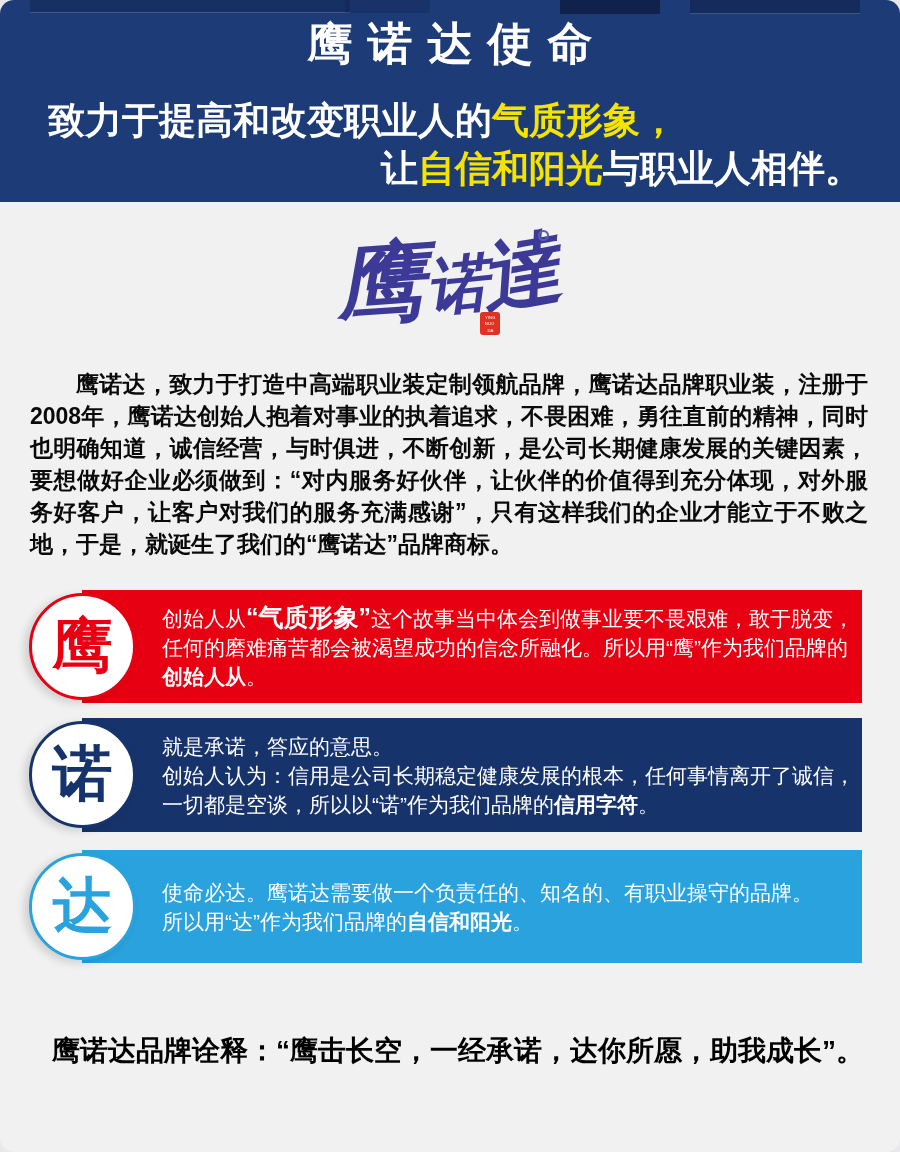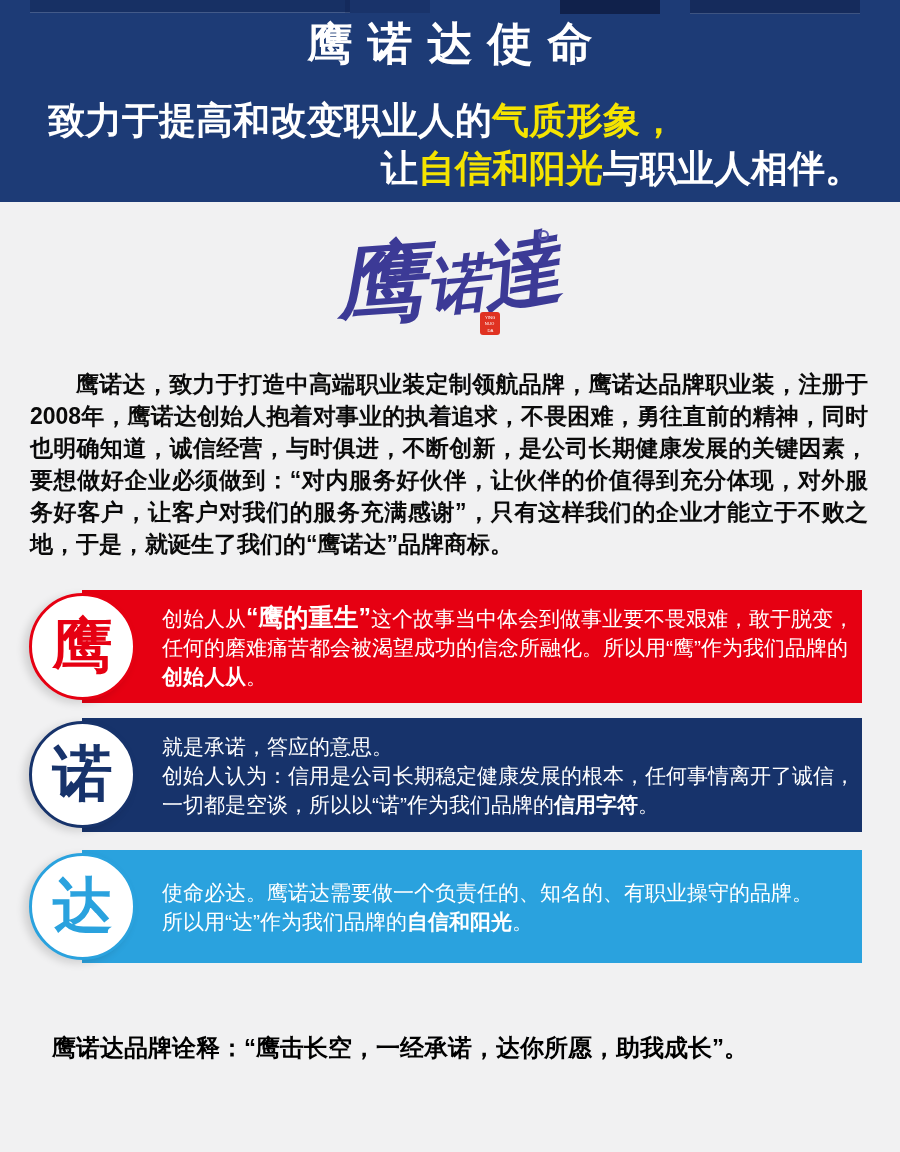--- a/index.html
+++ b/index.html
@@ -1,20 +1,21 @@
 <!DOCTYPE html>
 <html><head>
 <meta charset="utf-8">
 <style>
   html,body { margin:0; padding:0; background:#e8e8ea; }
   * { box-sizing:border-box; }
   .page {
     position:relative; width:900px; height:1152px; margin:0 auto;
     background:#f1f1f2; overflow:hidden;
     font-family:"Liberation Sans", sans-serif;
+    border-radius:14px;
   }
 
   
   .hero { position:absolute; top:0; left:0; width:900px; height:202px; background:#1d3b76; }
   .remnant { position:absolute; top:0; }
   .r1 { left:30px;  width:320px; height:13px; background:rgba(10,22,60,.30); border-bottom:1px solid rgba(170,190,225,.30); }
   .r2 { left:345px; width:85px;  height:13px; background:rgba(10,22,60,.20); }
   .r3 { left:560px; width:100px; height:14px; background:rgba(5,12,40,.55); }
   .r4 { left:690px; width:170px; height:14px; background:rgba(8,18,50,.38); border-bottom:1px solid rgba(170,190,225,.28); }
   .hero-title {
@@ -66,21 +67,21 @@
   .banner-blue .badge { border-color:#2aa2de; color:#2aa2de; }
   .btext { margin:0 5px 0 80px; width:695px; color:#ffffff;
            font-size:21px; line-height:29px; font-weight:normal; }
   .btext .bq { font-size:25px; font-weight:bold; }
   .btext .bb { font-weight:bold; }
   .bline { display:block; }
 
   
   .footer-statement {
     position:absolute; left:52px; top:1032px; margin:0;
-    font-size:24px; font-weight:bold; color:#000000; white-space:nowrap;
+    font-size:28px; font-weight:bold; color:#000000; white-space:nowrap;
   }
 </style>
 </head>
 <body>
 
 <div class="page">
 
   <header class="hero">
     <div class="remnant r1"></div>
     <div class="remnant r2"></div>
@@ -103,21 +104,21 @@
         <i>YING</i>
         <i>NUO</i>
         <i>DA</i>
       </span>
   </div>
 
   <p class="intro">鹰诺达，致力于打造中高端职业装定制领航品牌，鹰诺达品牌职业装，注册于2008年，鹰诺达创始人抱着对事业的执着追求，不畏困难，勇往直前的精神，同时也明确知道，诚信经营，与时俱进，不断创新，是公司长期健康发展的关键因素，要想做好企业必须做到：“对内服务好伙伴，让伙伴的价值得到充分体现，对外服务好客户，让客户对我们的服务充满感谢”，只有这样我们的企业才能立于不败之地，于是，就诞生了我们的“鹰诺达”品牌商标。</p>
 
   <section class="banner banner-red">
     <span class="badge">鹰</span>
-    <p class="btext"><span>创始人从</span><span class="bq">“鹰的重生”</span><span>这个故事当中体会到做事业要不畏艰难，敢于脱变，任何的磨难痛苦都会被渴望成功的信念所融化。所以用“鹰”作为我们品牌的</span><span class="bb">创始人从</span><span>。</span></p>
+    <p class="btext"><span>创始人从</span><span class="bq">“气质形象”</span><span>这个故事当中体会到做事业要不畏艰难，敢于脱变，任何的磨难痛苦都会被渴望成功的信念所融化。所以用“鹰”作为我们品牌的</span><span class="bb">创始人从</span><span>。</span></p>
   </section>
 
   <section class="banner banner-navy">
     <span class="badge">诺</span>
     <p class="btext"><span class="bline">就是承诺，答应的意思。</span><span>创始人认为：信用是公司长期稳定健康发展的根本，任何事情离开了诚信，一切都是空谈，所以以“诺”作为我们品牌的</span><span class="bb">信用字符</span><span>。</span></p>
   </section>
 
   <section class="banner banner-blue">
     <span class="badge">达</span>
     <p class="btext"><span class="bline">使命必达。鹰诺达需要做一个负责任的、知名的、有职业操守的品牌。</span><span>所以用“达”作为我们品牌的</span><span class="bb">自信和阳光</span><span>。</span></p>

